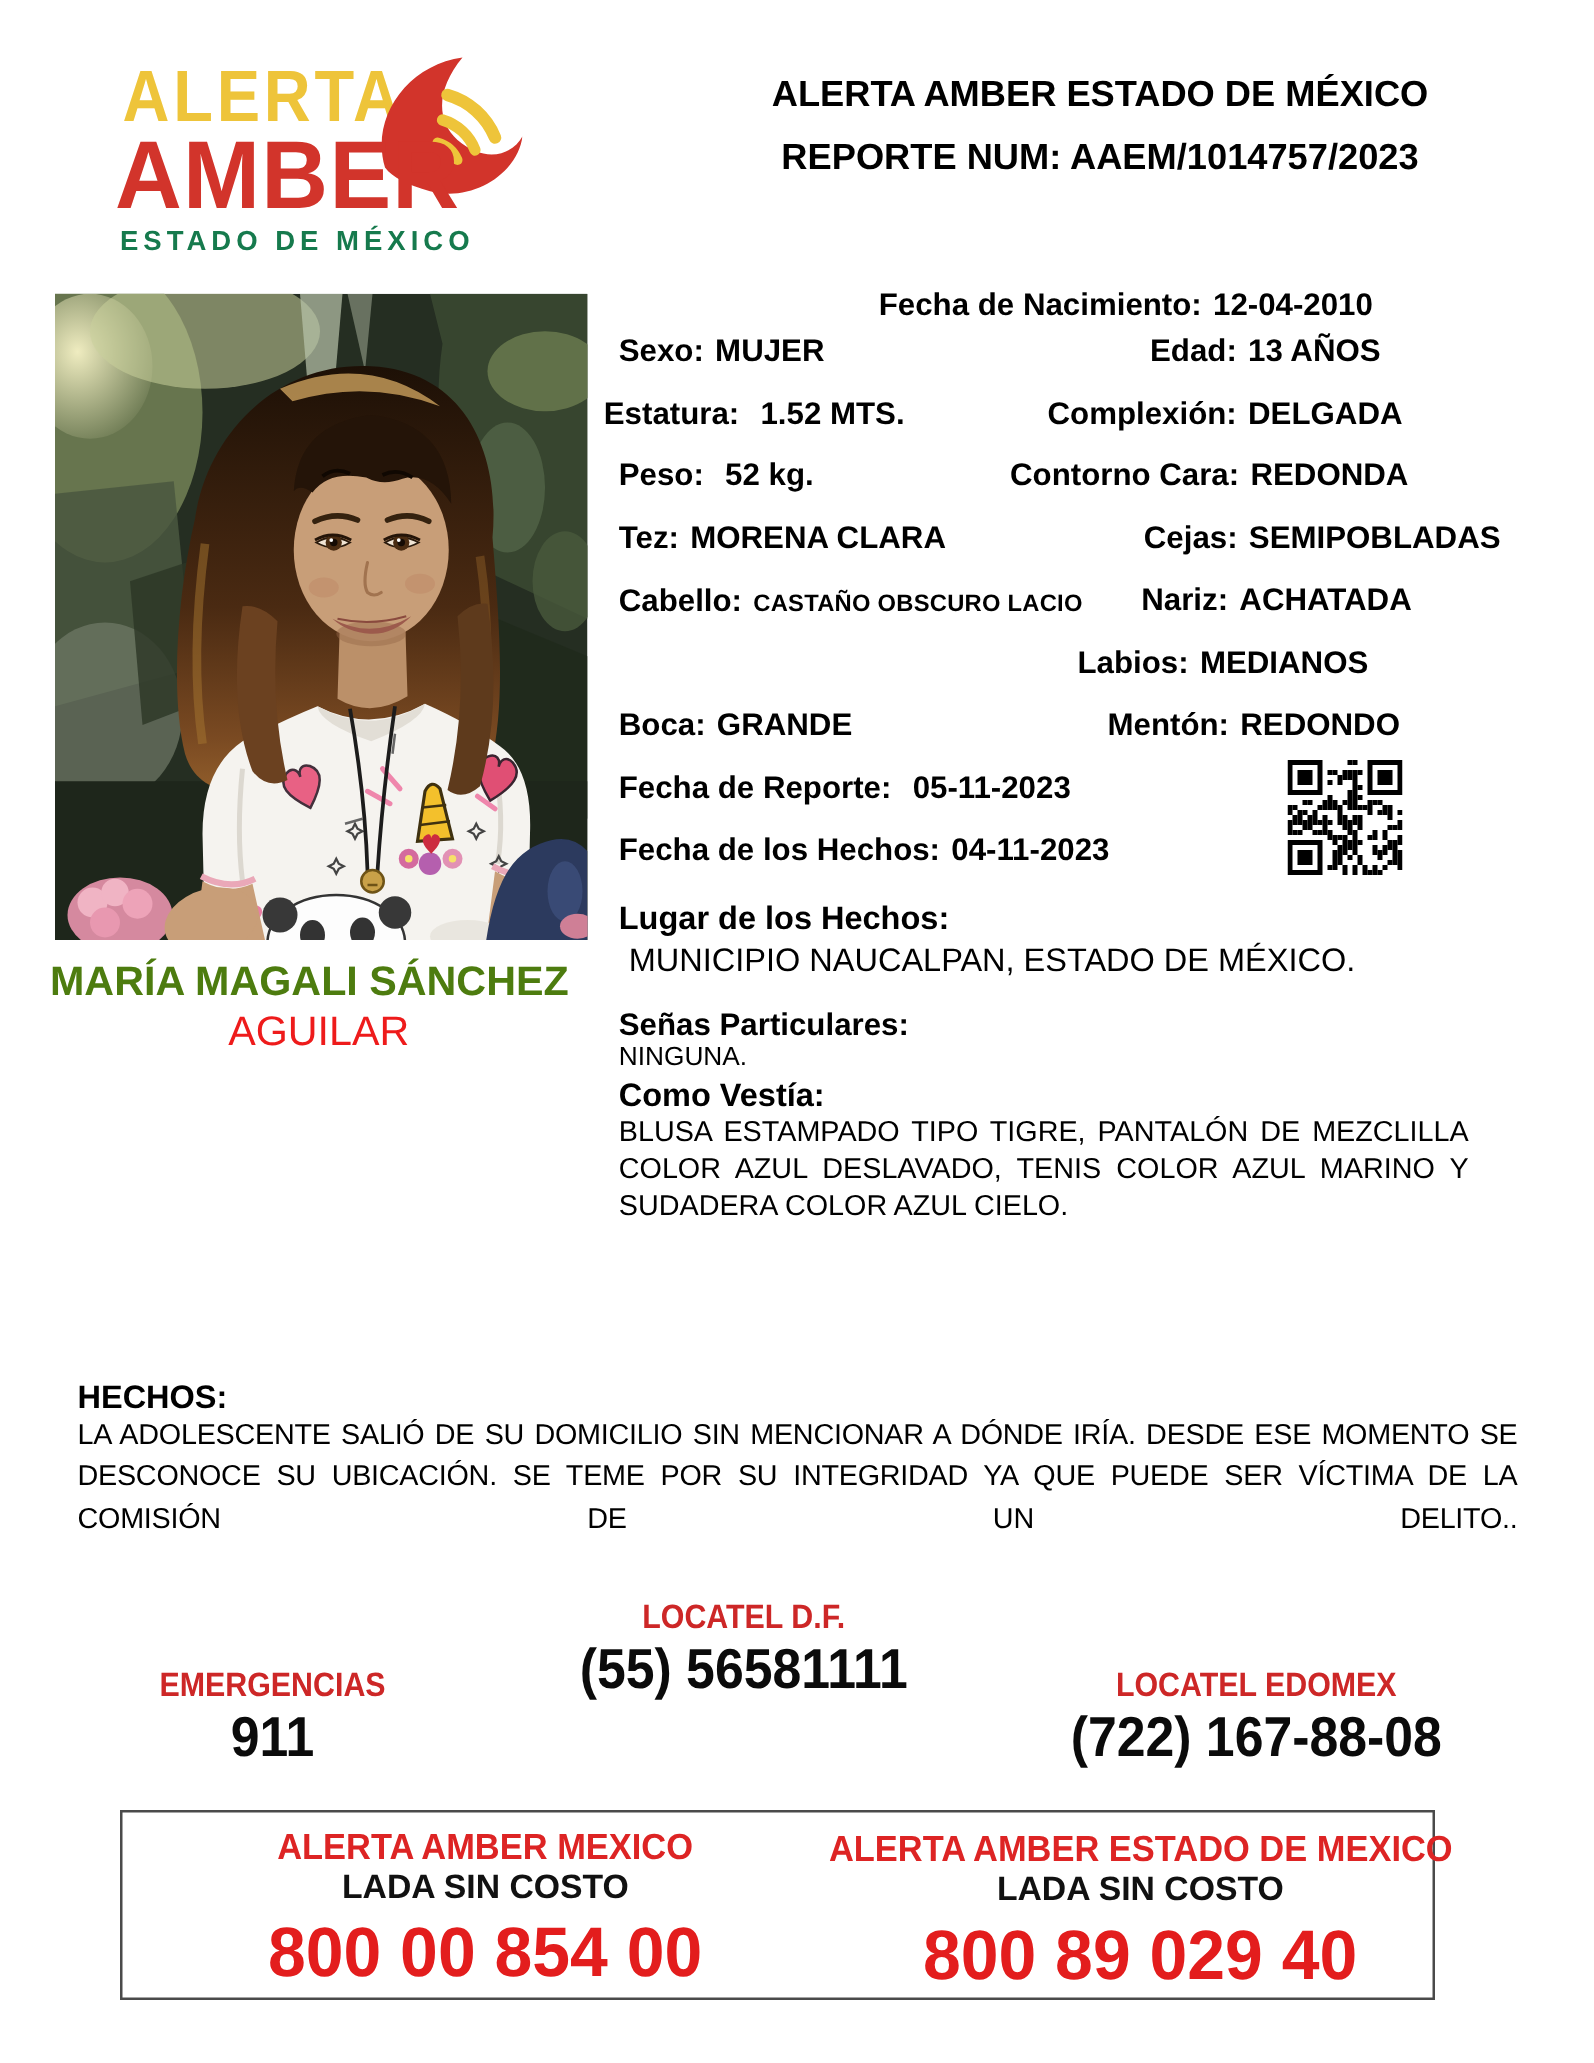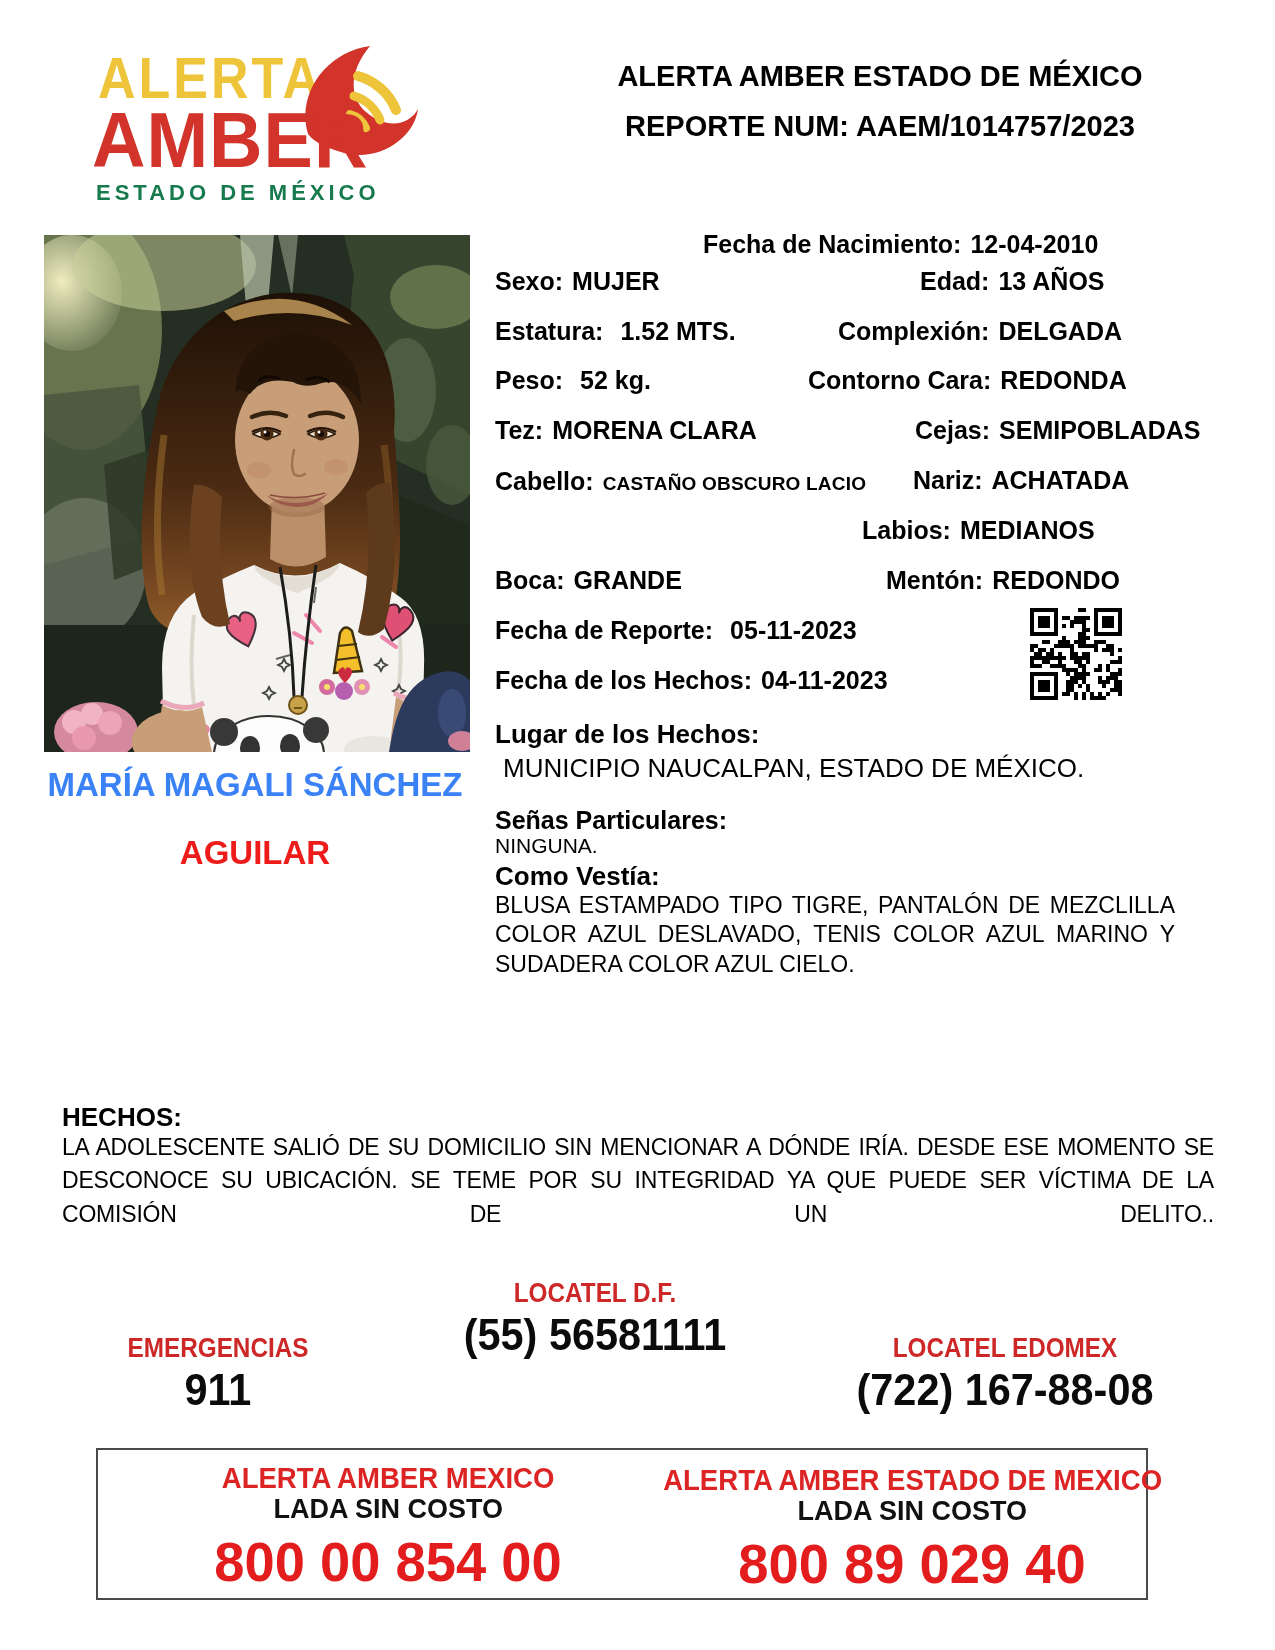--- a/index.html
+++ b/index.html
@@ -12,22 +12,22 @@
   .logo-amber{left:92px;top:96px;font-weight:700;font-size:74px;letter-spacing:1px;color:#d2342b;
               transform:scaleY(1.04);transform-origin:top left;}
   .logo-estado{left:96px;top:180px;font-weight:700;font-size:22px;letter-spacing:4px;color:#167a4d;}
   .swoosh{left:298px;top:36px;width:120px;height:132px;}
   
   .title1{left:580px;top:60px;width:600px;text-align:center;font-weight:700;font-size:29px;}
   .title2{left:580px;top:110px;width:600px;text-align:center;font-weight:700;font-size:29px;}
   
   .photo{left:44px;top:235px;width:426px;height:517px;}
   
-  .name1{left:40px;top:766px;width:430px;text-align:center;font-weight:700;font-size:33px;color:#3b82f6;}
-  .name2{left:40px;top:806px;width:430px;text-align:center;font-weight:700;font-size:33px;color:#ee1b1b;margin-top:28px;}
+  .name1{left:40px;top:766px;width:430px;text-align:left;font-weight:700;font-size:33px;color:#4d7c0f;}
+  .name2{left:40px;top:806px;width:430px;text-align:center;font-weight:400;font-size:33px;color:#ee1b1b;}
   
   .f{font-weight:700;font-size:25px;}
   .f .vl{margin-left:9px;margin-top:30px;}
   .f .g2{margin-left:17px;}
   .f .sm{font-size:19px;letter-spacing:.2px;}
   .h{font-weight:700;font-size:25px;}
   .reg{font-weight:400;}
   .para{white-space:normal;font-weight:400;font-size:23px;line-height:1.28;text-align:justify;}
   .hechos-p{white-space:normal;font-weight:400;font-size:23px;line-height:1.45;text-align:justify;
             text-align-last:justify;letter-spacing:-0.2px;}
@@ -188,21 +188,21 @@
 
   <div class="abs f" style="left:703px;top:230px">
     <span>Fecha de Nacimiento:</span><span class="vl">12-04-2010</span>
   </div>
   <div class="abs f" style="left:495px;top:267px">
     <span>Sexo:</span><span class="vl">MUJER</span>
   </div>
   <div class="abs f" style="left:920px;top:267px">
     <span>Edad:</span><span class="vl">13 AÑOS</span>
   </div>
-  <div class="abs f" style="left:495px;top:317px">
+  <div class="abs f" style="left:483px;top:317px">
     <span>Estatura:</span><span class="vl g2">1.52 MTS.</span>
   </div>
   <div class="abs f" style="left:838px;top:317px">
     <span>Complexión:</span><span class="vl">DELGADA</span>
   </div>
   <div class="abs f" style="left:495px;top:366px">
     <span>Peso:</span><span class="vl g2">52 kg.</span>
   </div>
   <div class="abs f" style="left:808px;top:366px">
     <span>Contorno Cara:</span><span class="vl">REDONDA</span>

